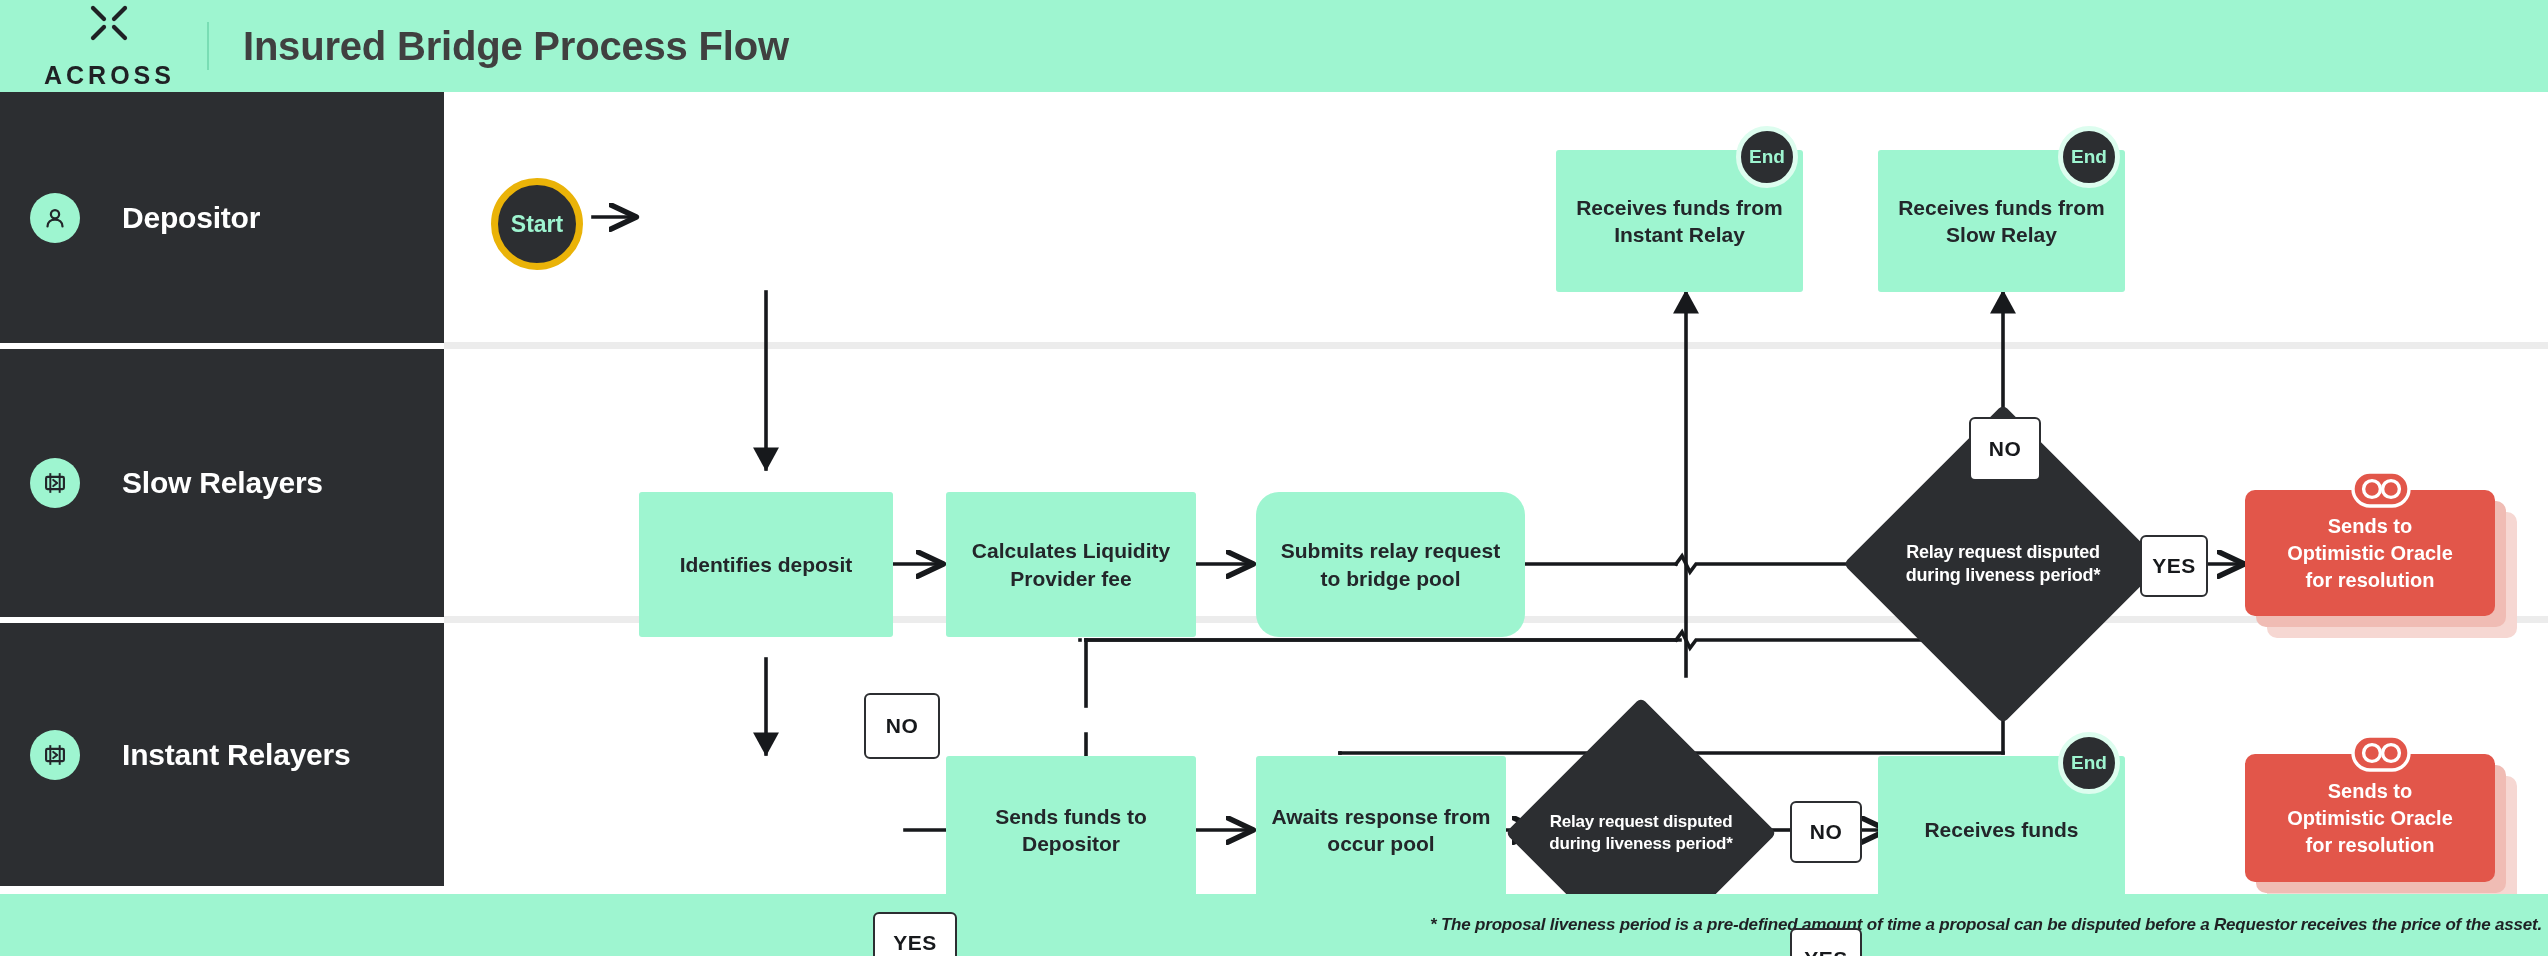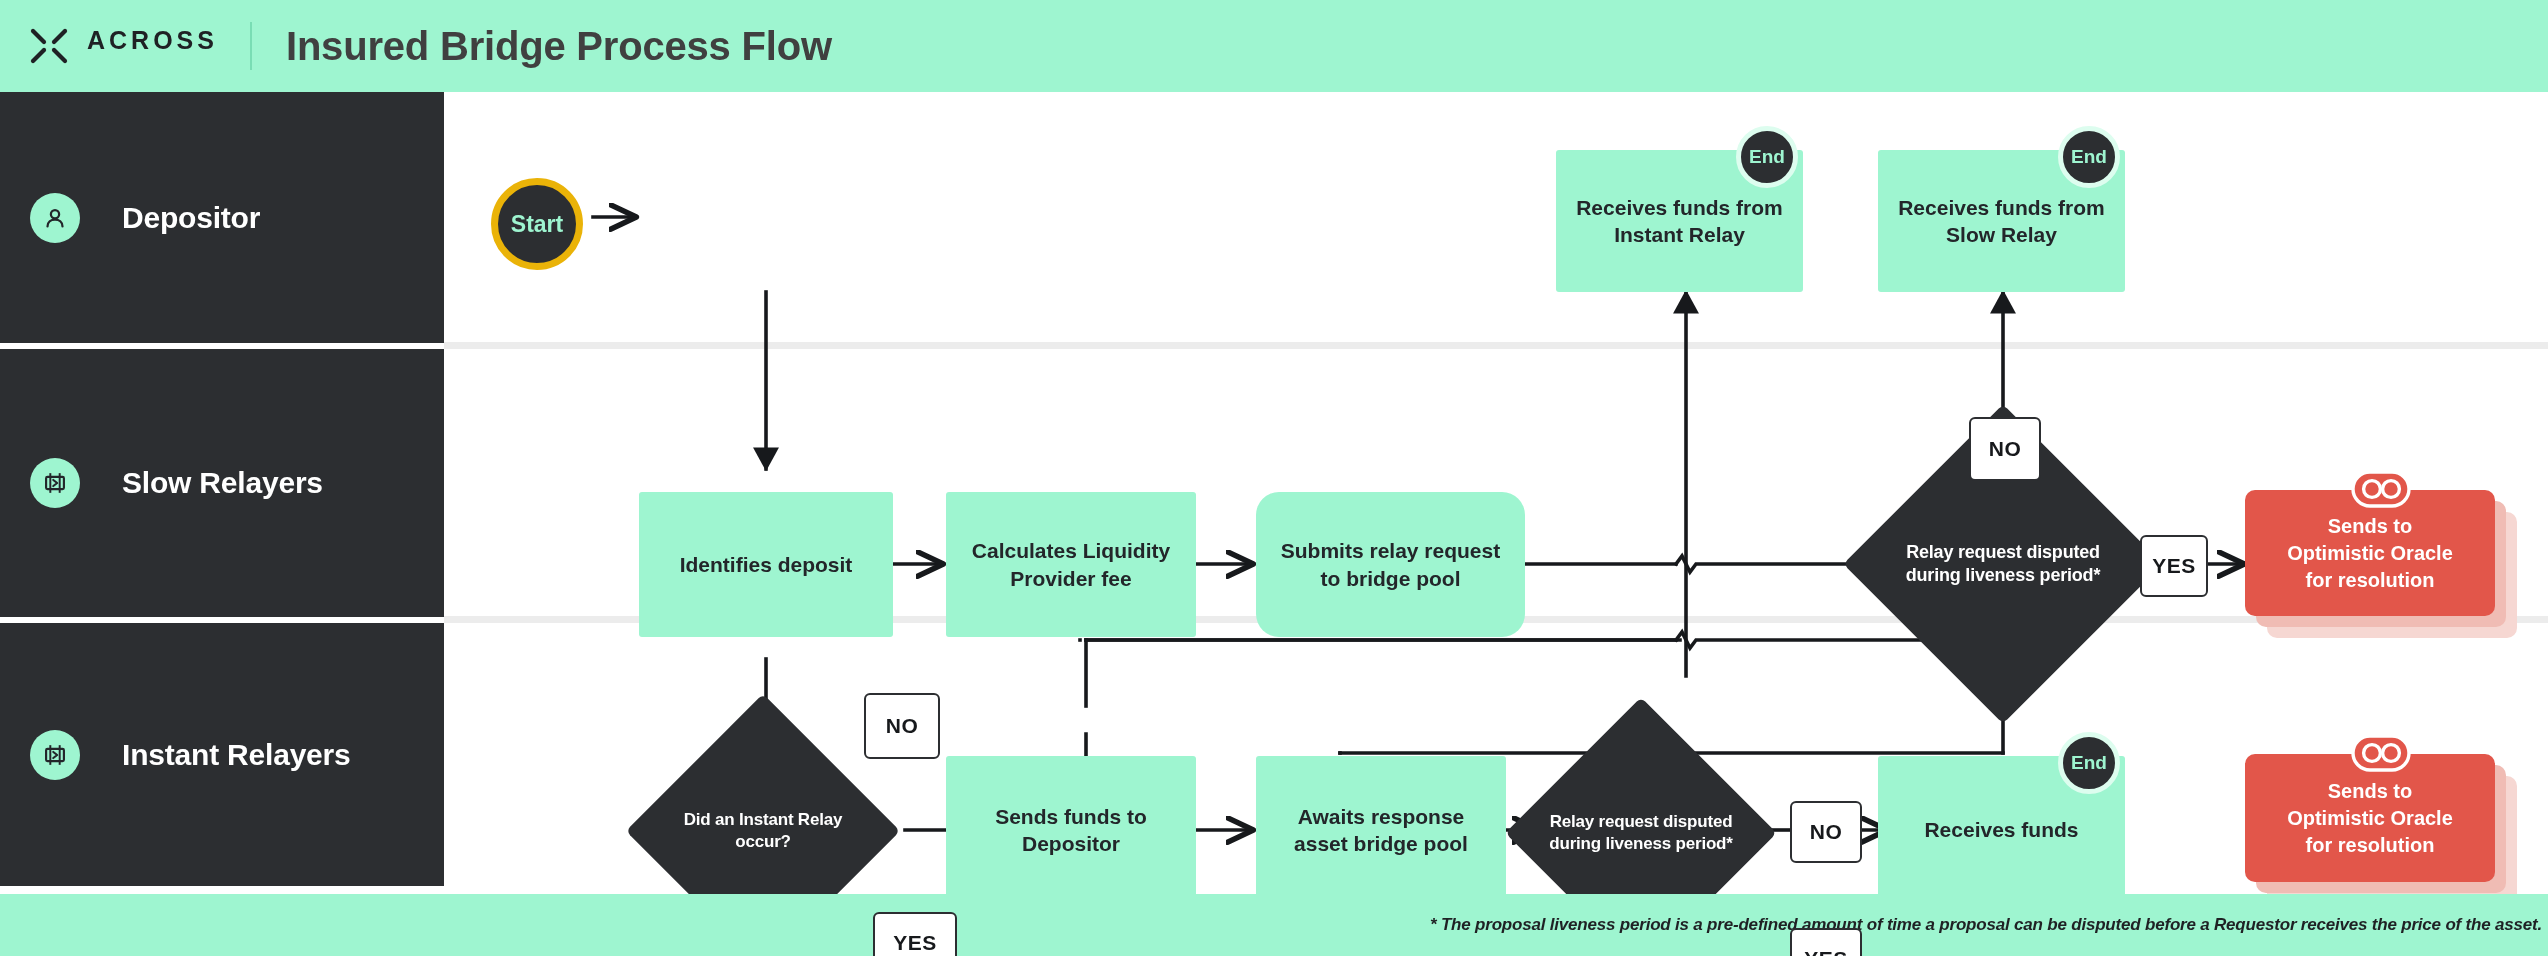--- a/index.html
+++ b/index.html
@@ -15,22 +15,23 @@
     background:#ffffff;
   }
 
   
   .header{
     position:absolute; left:0; top:0; width:2548px; height:92px;
     background:#9ef5d0;
     display:flex; align-items:center;
   }
   .logo-wrap{
-    display:flex; align-items:flex-start; gap:18px;
-    padding-left:29px;
+    display:flex; align-items:center; gap:18px;
+    padding-left:44px;
+    flex-direction:column;
   }
   .logo-mark{ width:40px; height:40px; display:block; }
   .logo-word{
     font-size:25px; font-weight:700; letter-spacing:4px;
     color:#1f2124;
   }
   .header-div{
     width:2px; height:48px; background:#79ddb4; margin:0 34px 0 32px;
   }
   .header-title{
@@ -333,35 +334,31 @@
       </span>
       <span class="oo">
         <svg viewBox="0 0 60 38" width="60" height="38" aria-hidden="true">
           <rect x="2" y="2" width="56" height="34" rx="17" fill="#e2564a" stroke="#ffffff" stroke-width="3.4"></rect>
           <circle cx="21" cy="19" r="8.4" fill="none" stroke="#ffffff" stroke-width="3.4"></circle>
           <circle cx="40" cy="19" r="8.4" fill="none" stroke="#ffffff" stroke-width="3.4"></circle>
         </svg>
       </span>
     </div>
 
-    <div class="node diamond small" style="left:666px; top:642px; width:194px; height:194px;">
-      <span class="dshape"></span>
-      <span class="dtext">Did an Instant Relay occur?</span>
-    </div>
 
     <div class="tag" style="left:864px; top:601px; width:72px; height:62px;">NO</div>
 
     <div class="tag" style="left:873px; top:820px; width:80px; height:58px;">YES</div>
 
     <div class="node box" style="left:946px; top:664px; width:250px; height:148px;">
       <span>Sends funds to Depositor</span>
     </div>
 
     <div class="node box" style="left:1256px; top:664px; width:250px; height:148px;">
-      <span>Awaits response asset bridge pool</span>
+      <span>Awaits response from occur pool</span>
     </div>
 
     <div class="node diamond small" style="left:1545px; top:645px; width:192px; height:192px;">
       <span class="dshape"></span>
       <span class="dtext">Relay request disputed during liveness period*</span>
     </div>
 
     <div class="tag" style="left:1790px; top:709px; width:68px; height:58px;">NO</div>
 
     <div class="tag" style="left:1790px; top:836px; width:68px; height:58px;">YES</div>

